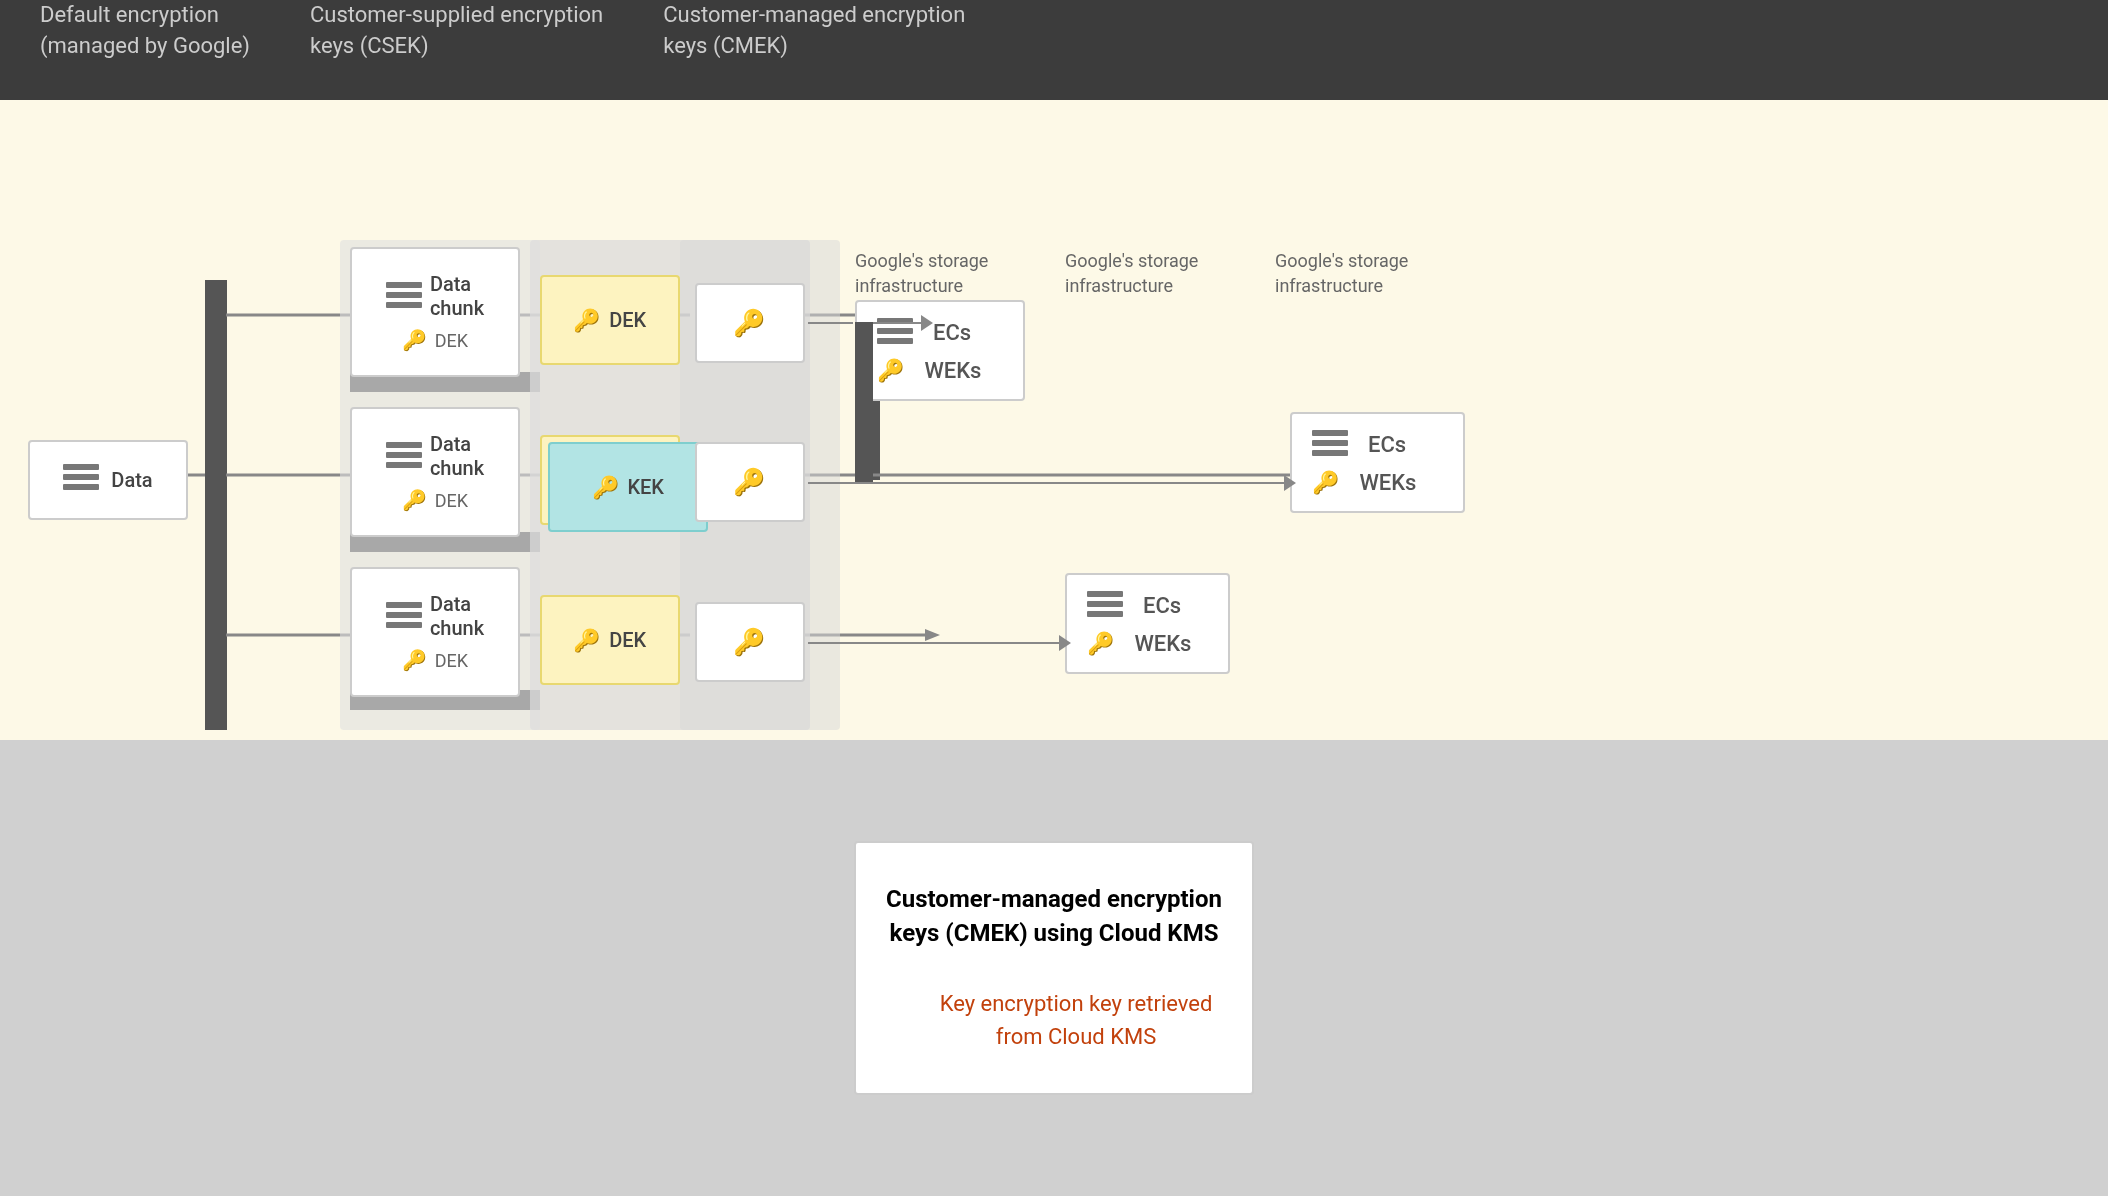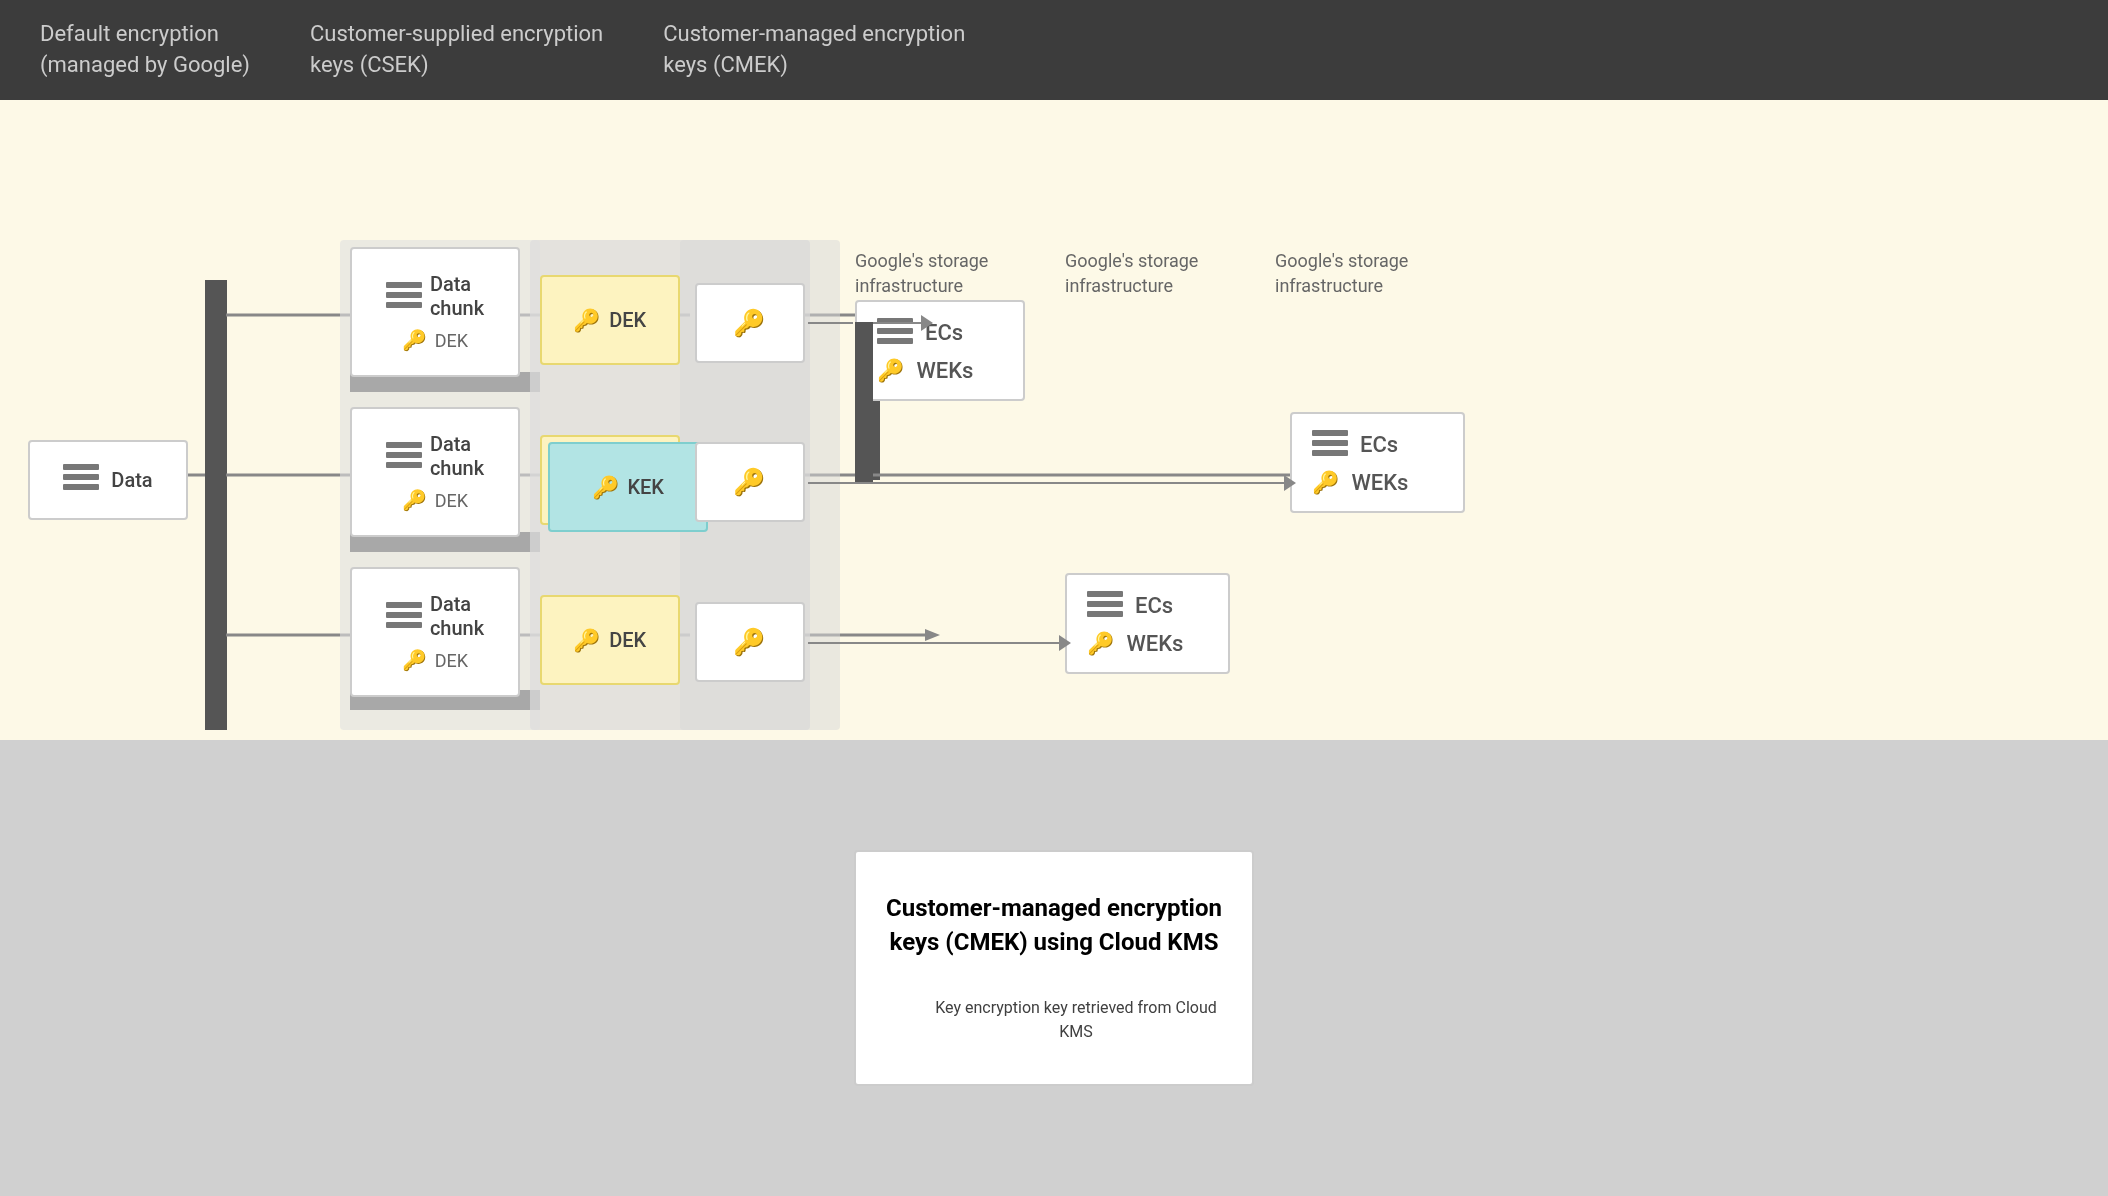--- a/index.html
+++ b/index.html
@@ -9,21 +9,21 @@
       width: 2108px;
       min-height: 1196px;
       overflow: hidden;
     }
 
     
     .top-bar {
       background: #3c3c3c;
       height: 100px;
       display: flex;
-      align-items: center;
+      align-items: flex-start;
       padding: 0 40px;
       gap: 60px;
     }
     .top-bar-text {
       color: #ccc;
       font-size: 22px;
       line-height: 1.4;
     }
 
     
@@ -54,22 +54,22 @@
     }
 
     .info-box-title {
       font-size: 24px;
       font-weight: bold;
       margin-bottom: 36px;
       line-height: 1.4;
     }
 
     .info-box-desc {
-      font-size: 16px;
-      color: #404040;
+      font-size: 22px;
+      color: #c2410c;
       line-height: 1.5;
       margin-left: 44px;
     }
 
     
     .diagram-svg {
       position: absolute;
       top: 0; left: 0;
       width: 100%;
       height: 100%;
@@ -142,21 +142,21 @@
       position: absolute;
       background: white;
       border: 2px solid #ccc;
       border-radius: 4px;
       padding: 16px 20px;
     }
 
     .ec-row {
       display: flex;
       align-items: center;
-      gap: 12px;
+      gap: 20px;
       margin-bottom: 12px;
     }
     .ec-row:last-child { margin-bottom: 0; }
 
     .ec-label {
       font-size: 22px;
       color: #555;
       font-weight: 500;
     }
   </style>

